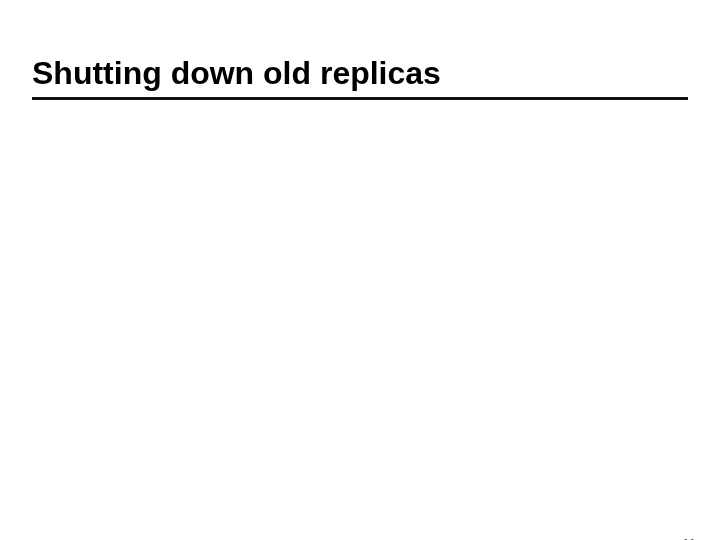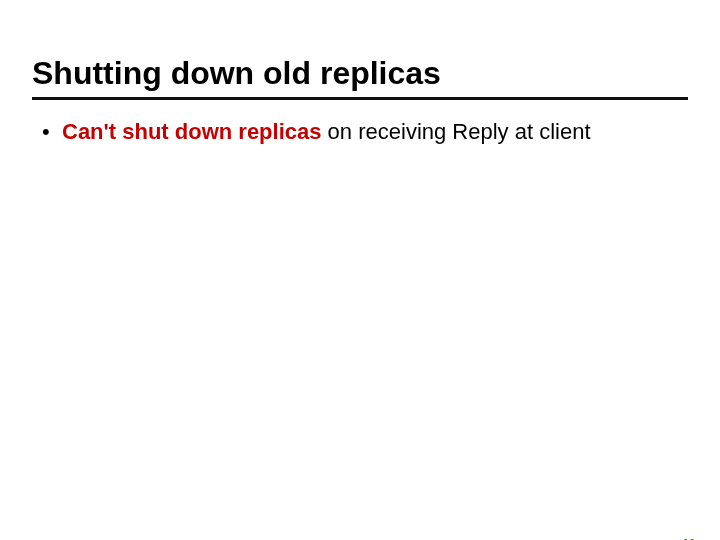--- a/index.html
+++ b/index.html
@@ -64,22 +64,19 @@
 </head>
 <body>
 
 <div class="slide">
 
   <div class="title">Shutting down old replicas</div>
 
   <ul class="bullets">
 
 
-    <li>
-      <span class="r">Can't shut down replicas</span><span> on receiving Reply at client</span>
-    </li>
 
 
   </ul>
 
   <div class="pagenum">41</div>
 
 </div>
 
 </body></html>

